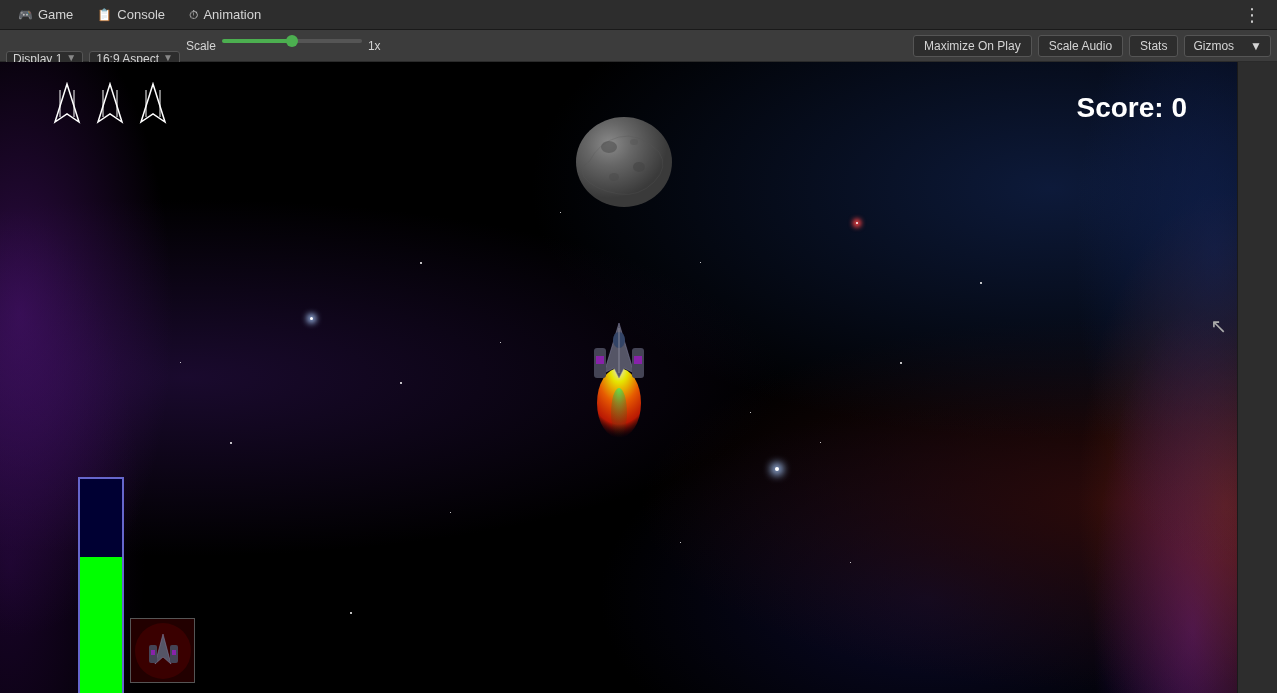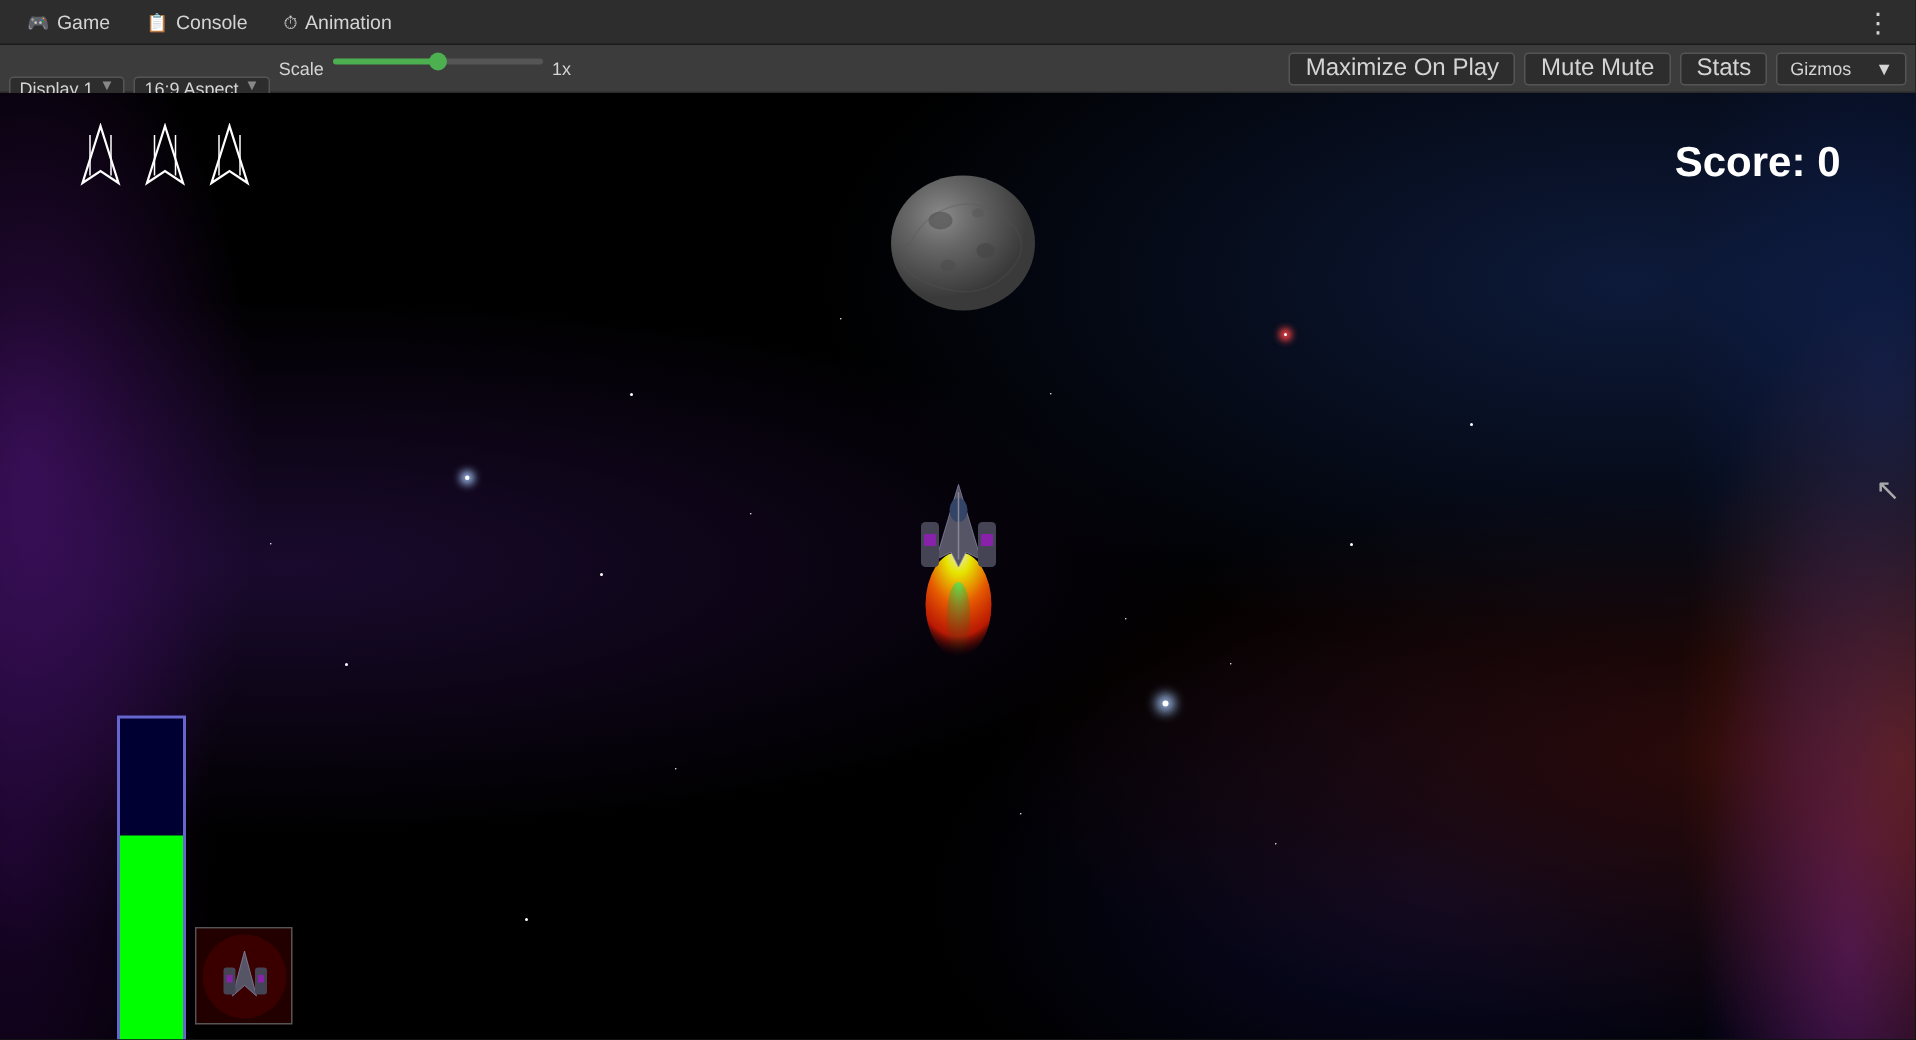--- a/index.html
+++ b/index.html
@@ -98,21 +98,21 @@
       border-radius: 50%;
       background: #4caf50;
       cursor: pointer;
     }
     .toolbar-spacer { flex: 1; }
     .toolbar-btn {
       background: #2d2d2d;
       border: 1px solid #555;
       border-radius: 3px;
       color: #d4d4d4;
-      font-size: 16px;
+      font-size: 12px;
       height: 22px;
       padding: 0 10px;
       cursor: pointer;
       display: flex;
       align-items: center;
       gap: 4px;
     }
     .gizmos-btn {
       display: flex;
       align-items: center;
@@ -125,21 +125,20 @@
       height: 22px;
       padding: 0 8px;
       cursor: pointer;
     }
 
     
     .main-area {
       display: flex;
       height: calc(693px - 62px);
       background: #1e1e1e;
-      flex-direction: column;
     }
 
     
     .game-viewport {
       flex: 1;
       position: relative;
       overflow: hidden;
       background: #000;
     }
 
@@ -305,21 +304,21 @@
   <div class="scale-group">
     <span>Scale</span>
     <input type="range" class="scale-slider" min="0" max="100" value="50" style="">
     <span>1x</span>
   </div>
   <div class="toolbar-spacer"></div>
   <button class="toolbar-btn">
     <span>Maximize On Play</span>
   </button>
   <button class="toolbar-btn">
-    <span>Mute Mute</span>
+    <span>Scale Audio</span>
   </button>
   <button class="toolbar-btn">
     <span>Stats</span>
   </button>
   <div class="gizmos-btn">
     <span>Gizmos</span>
     <span>▼</span>
   </div>
 </div>
 

